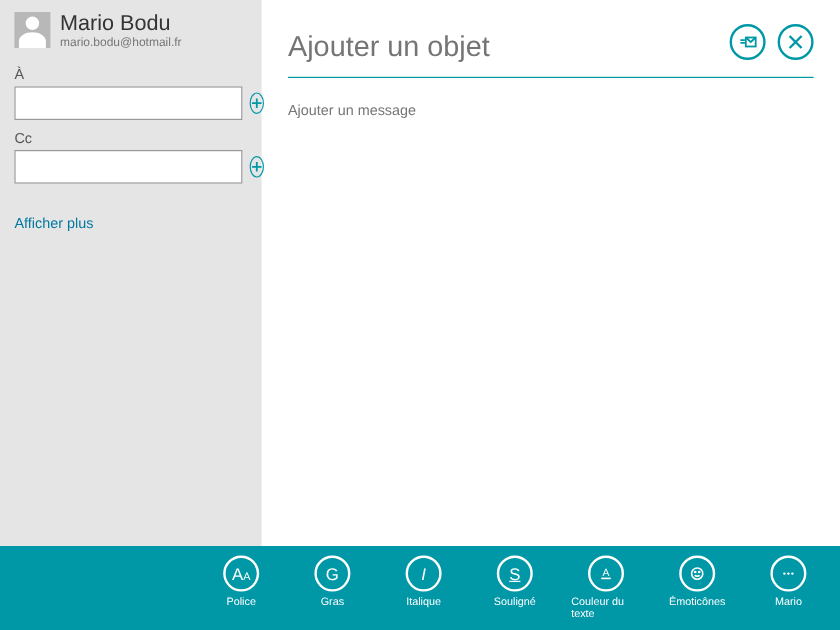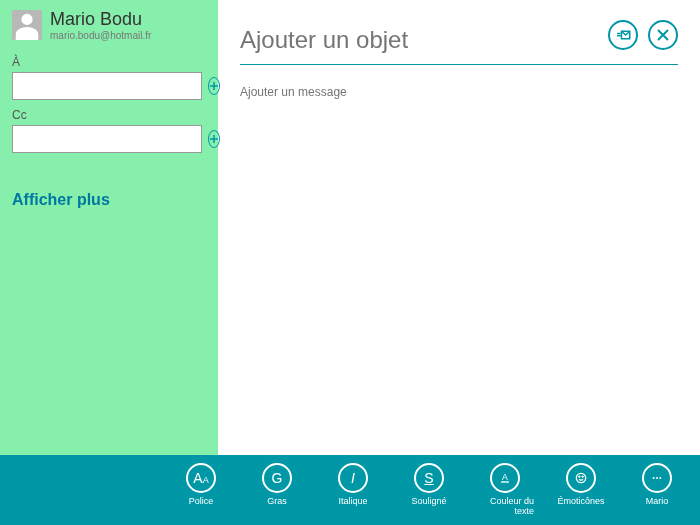--- a/index.html
+++ b/index.html
@@ -7,21 +7,21 @@
     font-family: "Segoe UI", "Segoe UI Light", Arial, sans-serif;
     width: 700px; height: 525px;
     background: #fff;
     position: relative;
     overflow: hidden;
   }
   .left-panel {
     position: absolute;
     left: 0; top: 0;
     width: 218px; height: 455px;
-    background: #86efac;
+    background: #e5e5e5;
     padding: 10px 12px 0 12px;
   }
   .sender-row { display: flex; align-items: flex-start; gap: 8px; margin-bottom: 14px; }
   .avatar {
     width: 30px; height: 30px;
     background: #b8b8b8;
     display: flex; align-items: flex-end; justify-content: center;
     overflow: hidden;
   }
   .avatar svg { width: 30px; height: 30px; }
@@ -41,25 +41,24 @@
     width: 18px; height: 18px;
     border: 1.5px solid #0097a7;
     border-radius: 50%;
     display: flex; align-items: center; justify-content: center;
     color: #0097a7;
     cursor: pointer;
   }
   .add-btn svg { width: 10px; height: 10px; }
   .show-more {
     color: #0078a0;
-    font-size: 16px;
-    margin-top: 30px;
+    font-size: 12px;
+    margin-top: 18px;
     cursor: pointer;
     display: inline-block;
-    font-weight: bold;
   }
   .right-panel {
     position: absolute;
     left: 218px; top: 0;
     right: 0; height: 455px;
     padding: 20px 22px 0 22px;
   }
   .top-actions {
     position: absolute;
     top: 20px; right: 22px;
@@ -106,21 +105,21 @@
     align-items: center;
     padding: 0 14px;
   }
   .appbar-left { display: flex; gap: 12px; }
   .appbar-right { display: flex; gap: 18px; margin-left: auto; }
   .appbar-btn {
     display: flex; flex-direction: column; align-items: center;
     color: #fff;
     cursor: pointer;
     width: 58px;
-    text-align: right;
+    text-align: left;
   }
   .appbar-circ {
     width: 30px; height: 30px;
     border: 2px solid #fff;
     border-radius: 50%;
     display: flex; align-items: center; justify-content: center;
   }
   .appbar-circ svg { width: 16px; height: 16px; }
   .appbar-label {
     font-size: 9px;

